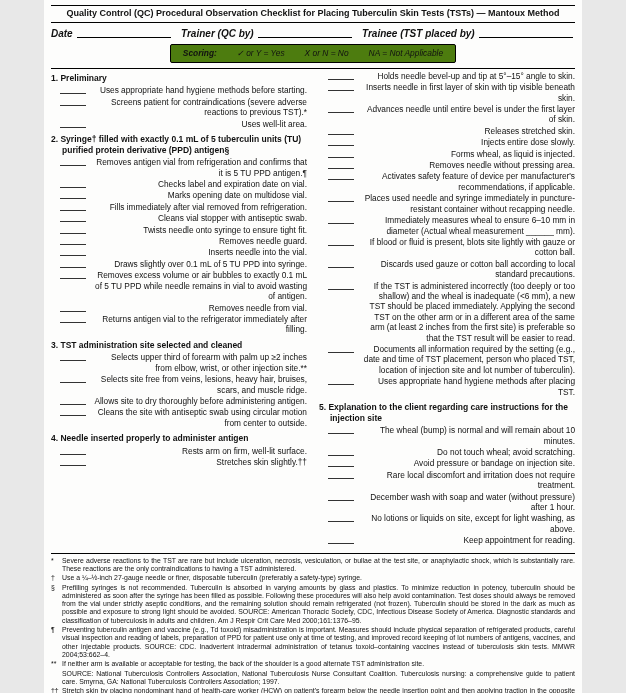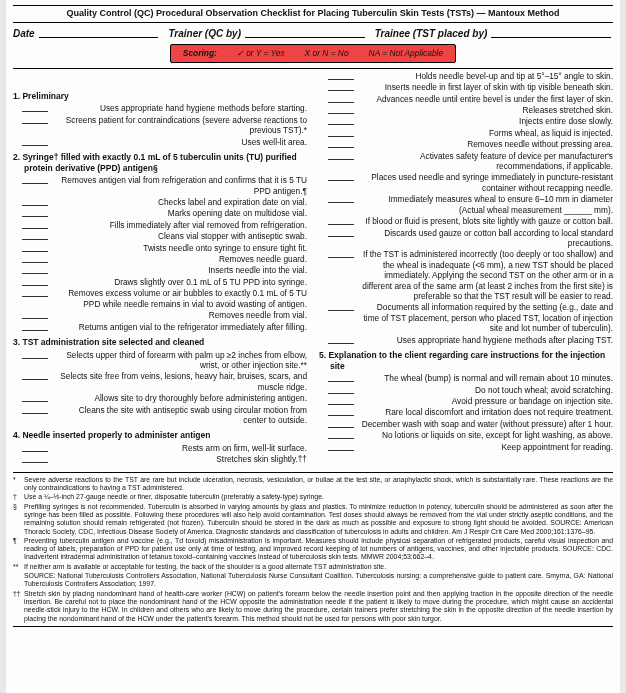--- a/index.html
+++ b/index.html
@@ -1,35 +1,35 @@
 <!DOCTYPE html>
 <html><head>
 <meta charset="utf-8">
 <style>
   * { margin:0; padding:0; box-sizing:border-box; }
   html,body { background:#e8e8e8; }
   body { font-family:"Liberation Sans", sans-serif; }
   .page {
-    width:614px; height:693px; margin:0 auto; background:#fdfdfc; color:#111;
+    width:538px; height:693px; margin:0 auto; background:#fdfdfc; color:#111;
     padding:5px 7px 4px 7px; overflow:hidden; position:relative;
     font-size:8.3px; line-height:10.4px;
   }
   .rule { border-top:1px solid #000; }
   .title { text-align:center; font-weight:bold; font-size:9px; line-height:11px; padding:2px 4px 3px; }
   .hdr-row { display:flex; align-items:flex-end; font-weight:bold; font-style:italic; font-size:10px; margin:6px 0 3px; }
   .hdr-label { white-space:nowrap; padding-bottom:1px; }
   .hdr-line { flex:1; border-bottom:1px solid #000; height:9px; margin:0 10px 2px 4px; }
   .hdr-line:last-child { margin-right:2px; }
   .scoring-wrap { display:flex; justify-content:center; margin:4px 0 5px; }
-  .scoring-box { border:1px solid #000; border-radius:2px; padding:3px 12px; font-style:italic; font-size:8.4px; display:flex; gap:20px; align-items:flex-start; background:#ef4444; }
+  .scoring-box { border:1px solid #000; border-radius:2px; padding:3px 12px; font-style:italic; font-size:8.4px; display:flex; gap:20px; align-items:flex-start; background:#4d7c0f; }
   .scoring-label { font-weight:bold; }
   .columns { display:flex; gap:12px; margin-top:2px; }
   .col { flex:1; min-width:0; }
   .sec-heading { font-weight:bold; font-size:8.5px; line-height:10.6px; margin:5px 0 2px; padding-left:11px; text-indent:-11px; }
-  .section:first-child .sec-heading { margin-top:20px; }
+  .section:first-child .sec-heading { margin-top:2px; }
   .item { display:flex; margin:0 0 1px 9px;text-align:right; }
   .blank { flex:0 0 26px; height:9px; border-bottom:1px solid #333; margin-right:7px; }
   .item-text { flex:1; }
   .footnotes { border-top:1px solid #000; margin-top:6px; padding-top:3px; font-size:6.9px; line-height:8.3px; }
   .footnote { display:flex; margin-bottom:1px; }
   .fn-marker { flex:0 0 11px; }
   .fn-text { flex:1; text-align:justify; }
   .bottom-rule { border-top:1px solid #000; margin-top:3px; }
 </style>
 </head>

